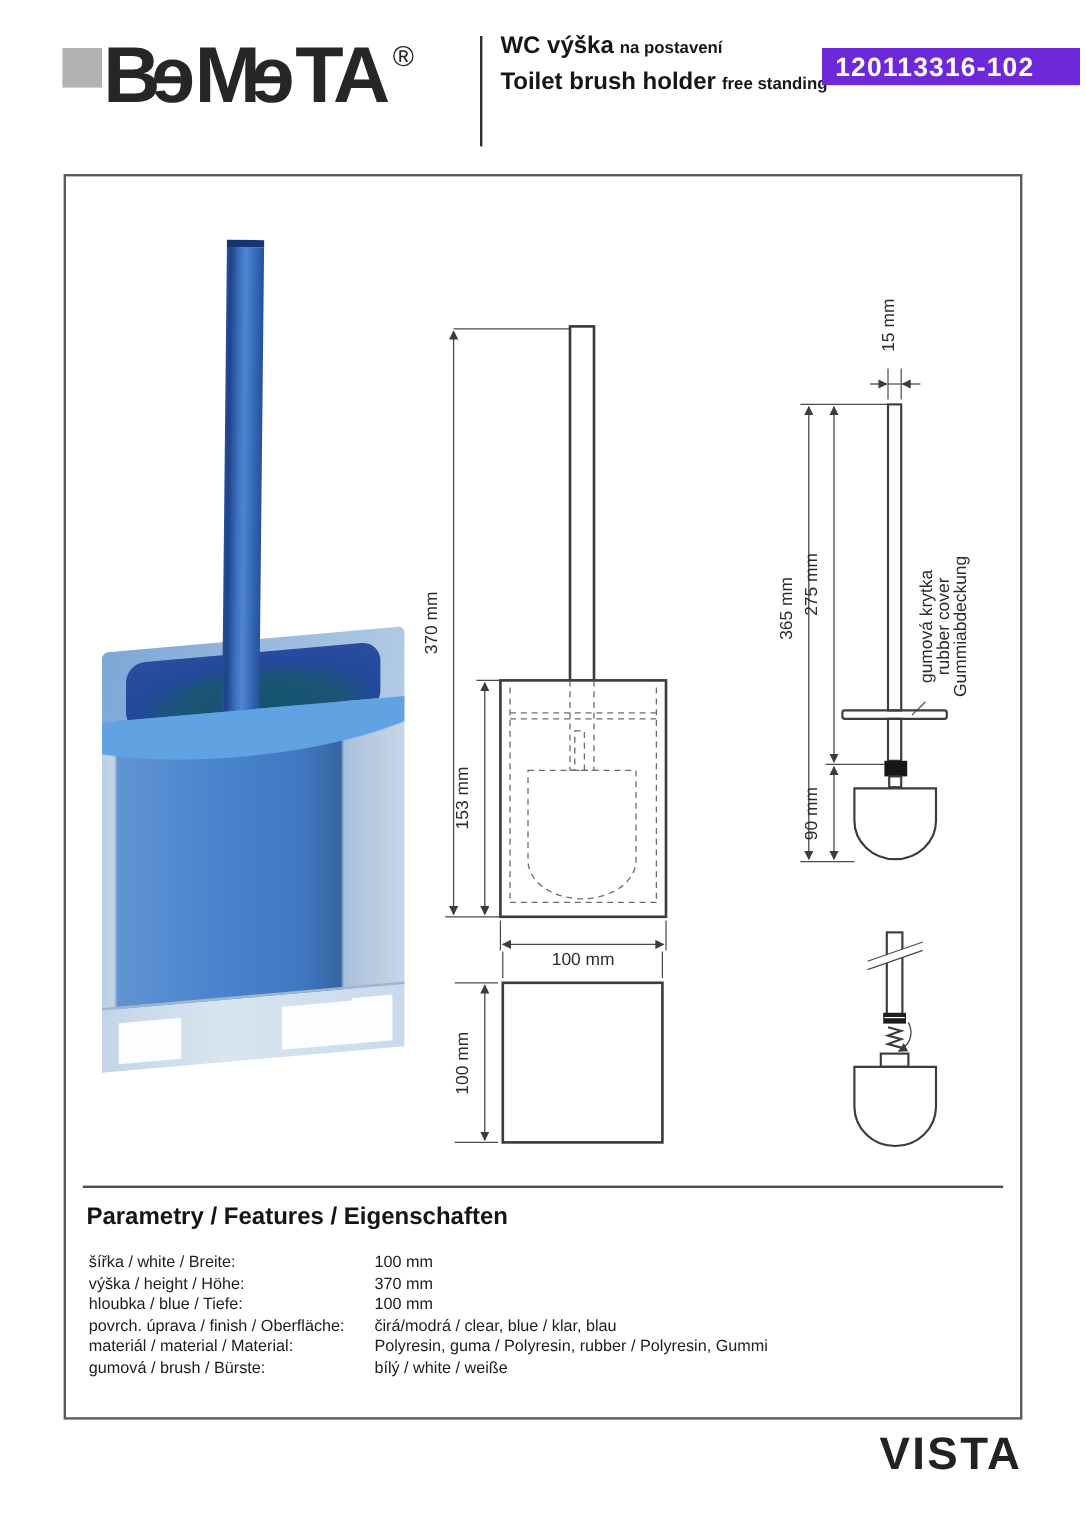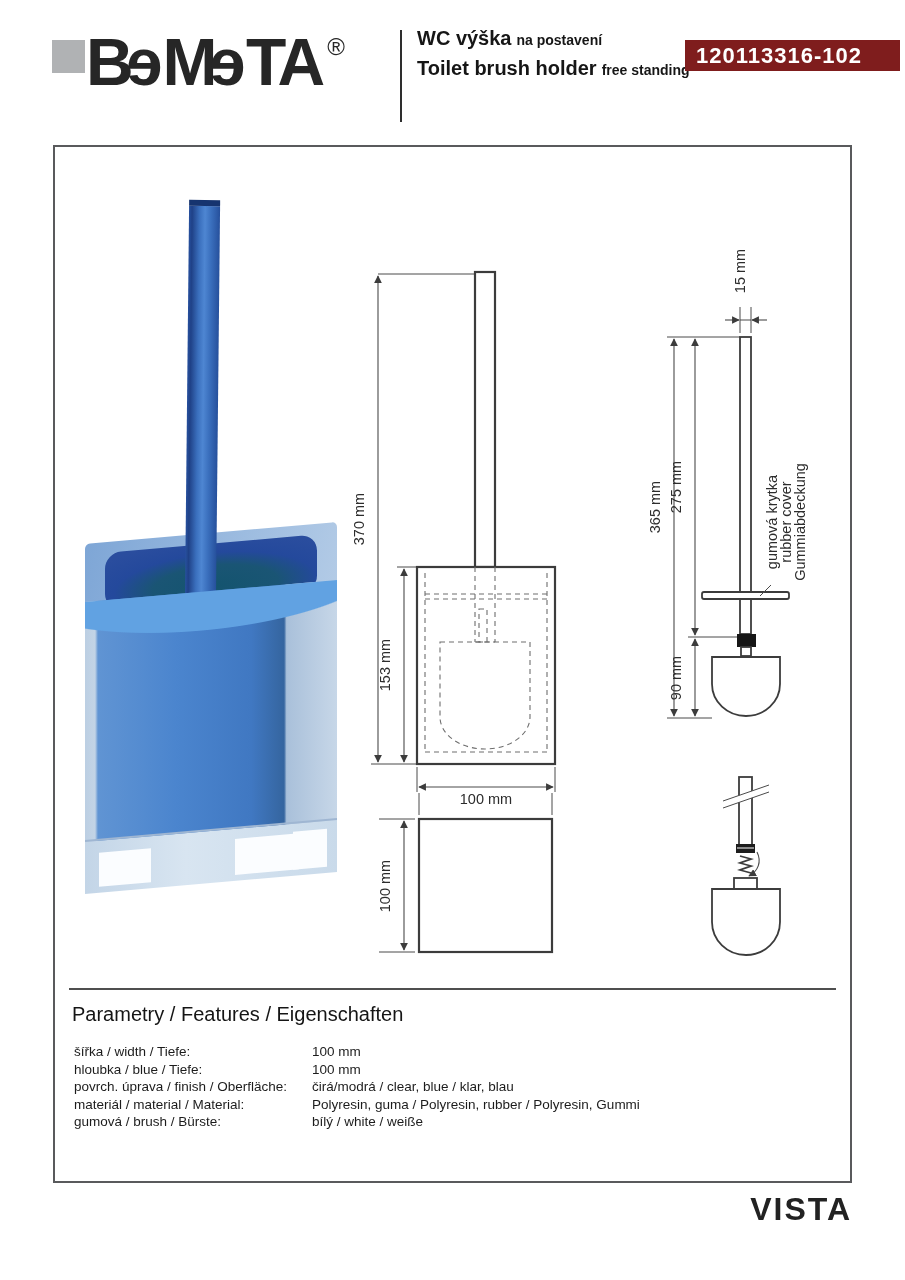--- a/index.html
+++ b/index.html
@@ -9,21 +9,21 @@
   
   .logo-square{left:52px;top:40px;width:33px;height:33px;background:#b0b2b4;}
   .brand{left:86px;top:26px;font-size:66px;font-weight:700;letter-spacing:-4px;color:#262626;line-height:1.1;white-space:nowrap;}
   .brand .flip{display:inline-block;transform:scaleX(-1);}
   .brand .reg{font-size:24px;font-weight:400;letter-spacing:0;vertical-align:30px;margin-left:6px;}
   .hdr-divider{left:400px;top:30px;width:2px;height:92px;background:#2e2e2e;}
   .titles{left:417px;top:26px;}
   .title-row{margin-bottom:6px;line-height:1.2;white-space:nowrap;}
   .title-main{font-size:20px;font-weight:700;color:#161616;}
   .title-sub{font-size:14px;font-weight:700;color:#161616;margin-left:5px;}
-  .code-box{left:685px;top:40px;width:204px;height:31px;background:#7f1d1d;color:#ffffff;
+  .code-box{left:685px;top:40px;width:204px;height:31px;background:#6d28d9;color:#ffffff;
             font-size:22px;font-weight:700;letter-spacing:1px;display:flex;align-items:center;padding-left:11px;}
 
   
   .content-box{left:53px;top:145px;width:795px;height:1034px;border:2px solid #595a5c;background:#ffffff;}
   .drawings-svg{position:absolute;left:0;top:0;width:795px;height:1034px;}
 
   
   .photo{position:absolute;left:8px;top:45px;width:300px;height:665px;}
   .ph-handle{position:absolute;left:124px;top:8px;width:31px;height:404px;z-index:3;
     background:linear-gradient(to right,#27509e,#1f4187 10%,#3a6fbd 34%,#4e86d2 52%,#3a6fbd 72%,#26509c);
@@ -42,27 +42,27 @@
   .cup-bottom{position:absolute;left:22px;top:648px;width:252px;height:52px;z-index:5;
     transform:skewY(-5deg);transform-origin:0 0;border-top:2px solid #9fb6d2;
     background:linear-gradient(to right,#c3d5e7,#d8e5f1 40%,#c9daea);}
   .foot{position:absolute;background:#fbfdff;}
   .foot.f1{left:14px;top:12px;width:52px;height:34px;}
   .foot.f2{left:150px;top:10px;width:64px;height:36px;}
   .foot.f3{right:10px;top:8px;width:34px;height:38px;}
 
   
   .params-divider{left:14px;top:841px;width:767px;height:2px;background:#4f4f4f;}
-  .params-heading{left:17px;top:856px;font-size:20px;font-weight:400;color:#151515;}
+  .params-heading{left:17px;top:856px;font-size:20px;font-weight:700;color:#151515;}
   .params-table{left:19px;top:896px;font-size:13.5px;line-height:17.6px;color:#1c1c1c;}
   .param-label{display:inline-block;width:238px;}
   .param-value{display:inline-block;}
 
   
-  .series{right:53px;top:1191px;font-size:32px;font-weight:700;letter-spacing:2px;color:#222222;}
+  .series{right:53px;top:1191px;font-size:38px;font-weight:700;letter-spacing:2px;color:#222222;}
 
   
   .drawings-svg text{font-family:"Liberation Sans",sans-serif;font-size:14.5px;fill:#2c2c2c;}
   .solid{fill:#ffffff;stroke:#3c3c3c;stroke-width:2.2;}
   .thin{fill:none;stroke:#3c3c3c;stroke-width:1.8;}
   .ext{stroke:#4a4a4a;stroke-width:1;fill:none;}
   .dim{stroke:#4a4a4a;stroke-width:1.1;fill:none;}
   .dash{stroke:#6e6e6e;stroke-width:1.1;fill:none;stroke-dasharray:5 4;}
 </style>
 </head>
@@ -175,21 +175,24 @@
       <rect class="thin" x="679" y="731" width="23" height="11" stroke-width="1.6" fill="#ffffff"></rect>
       <path class="thin" d="M657,742 H725 V775 A34,33 0 0 1 657,775 Z" fill="#ffffff"></path>
     </g>
   </svg>
 
   <div class="abs params-divider"></div>
   <div class="abs params-heading">Parametry / Features / Eigenschaften</div>
 
   <div class="abs params-table">
     <div class="param-row">
-      <span class="param-label">šířka / width / Tiefe:</span><span class="param-value">100 mm</span>
+      <span class="param-label">šířka / white / Breite:</span><span class="param-value">100 mm</span>
+    </div>
+    <div class="param-row">
+      <span class="param-label">výška / height / Höhe:</span><span class="param-value">370 mm</span>
     </div>
     <div class="param-row">
       <span class="param-label">hloubka / blue / Tiefe:</span><span class="param-value">100 mm</span>
     </div>
     <div class="param-row">
       <span class="param-label">povrch. úprava / finish / Oberfläche:</span><span class="param-value">čirá/modrá / clear, blue / klar, blau</span>
     </div>
     <div class="param-row">
       <span class="param-label">materiál / material / Material:</span><span class="param-value">Polyresin, guma / Polyresin, rubber / Polyresin, Gummi</span>
     </div>

